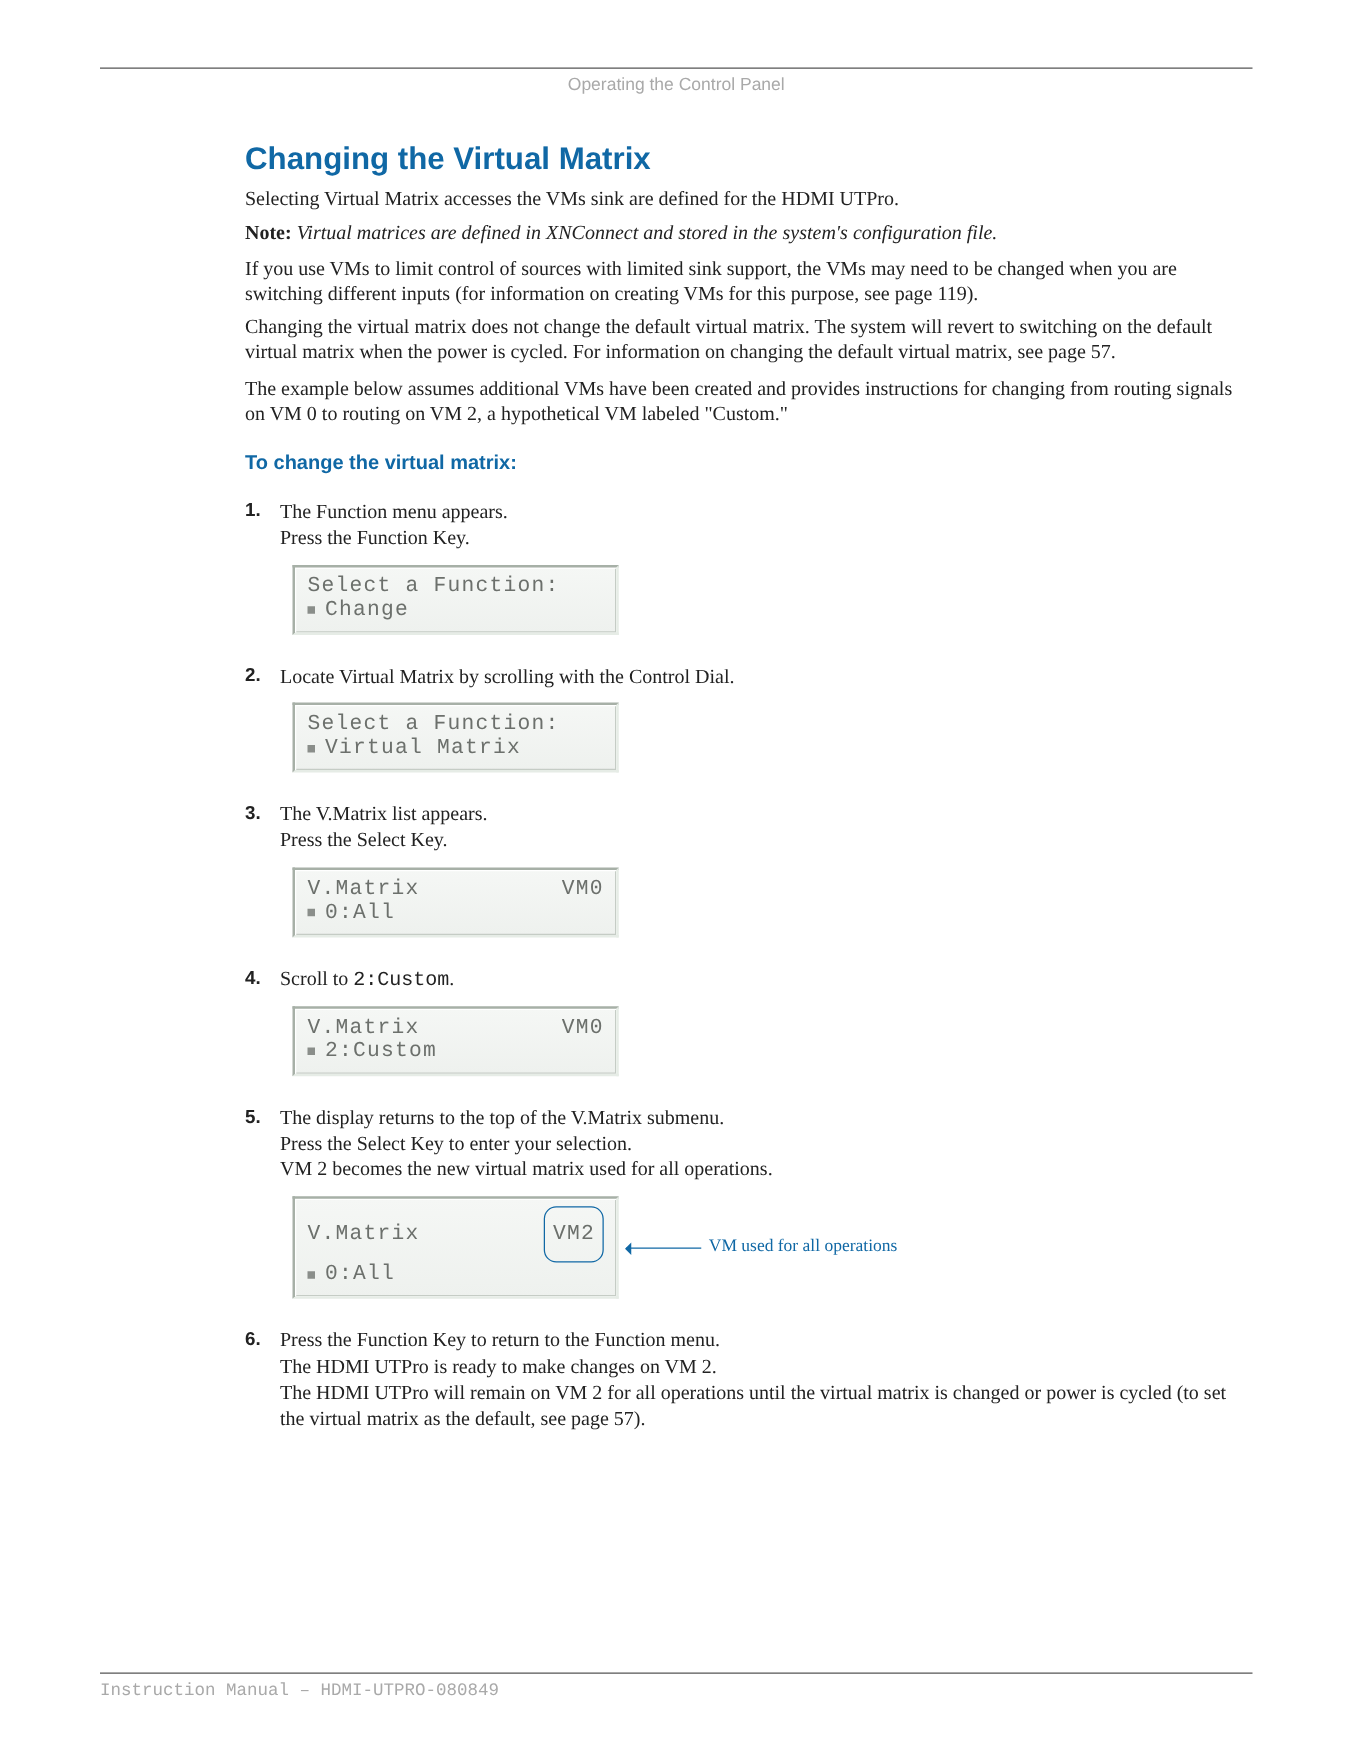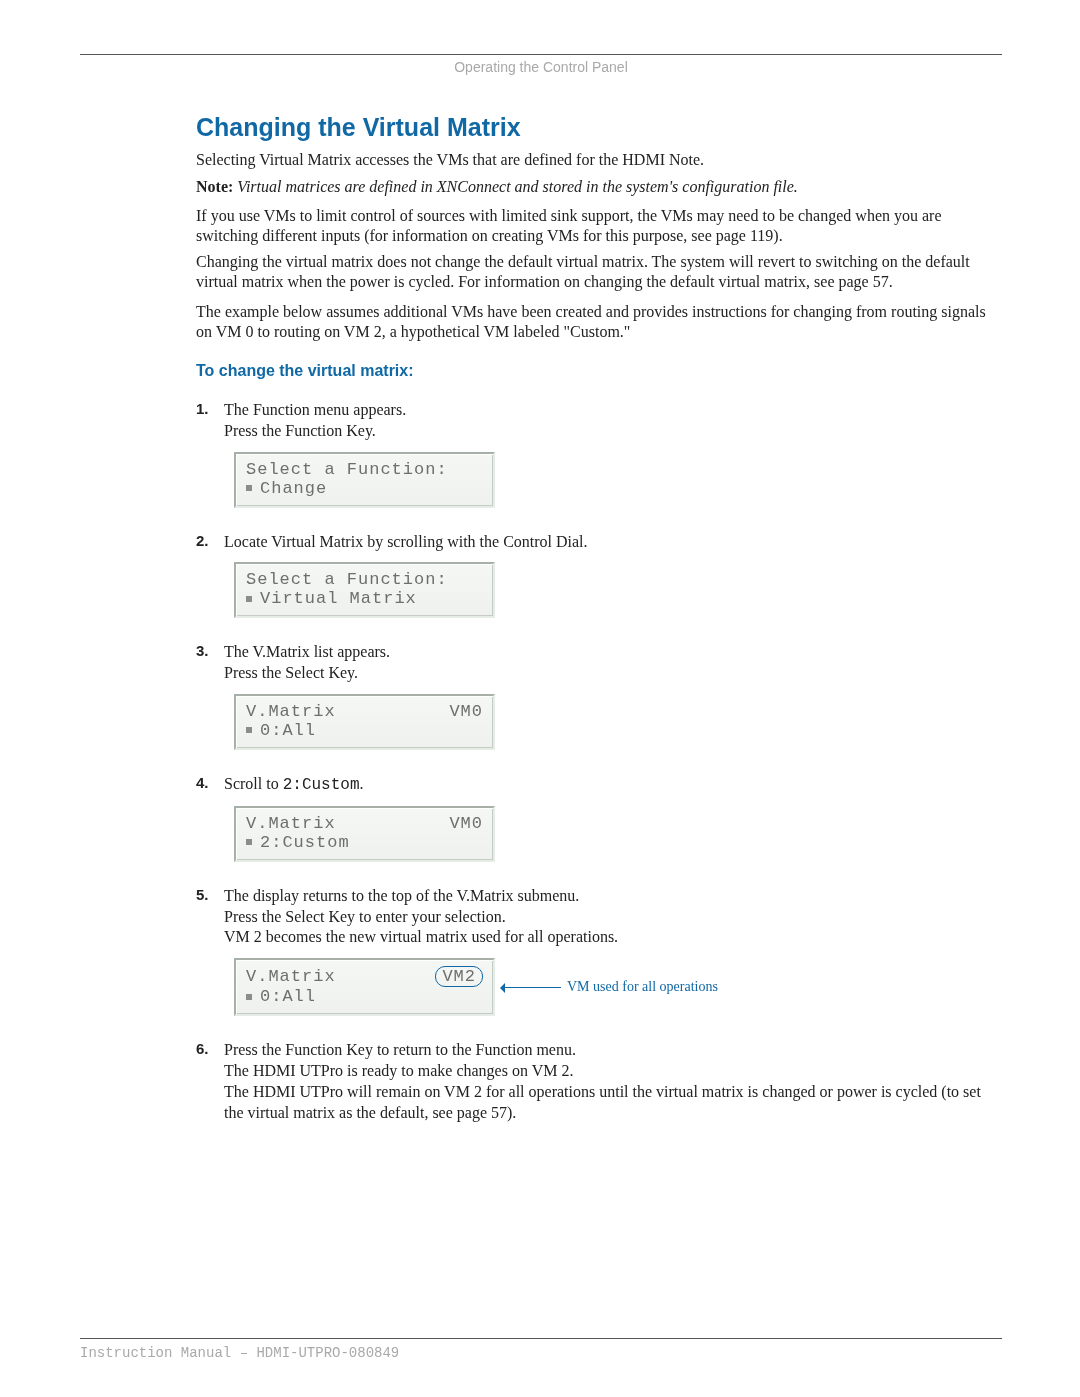--- a/index.html
+++ b/index.html
@@ -119,21 +119,21 @@
     content: "";
     display: inline-block;
     width: 6px; height: 6px;
     background: #8a8e8a;
     margin-right: 8px;
   }
   .lcd .line .pill {
     display: inline-block;
     border: 1.5px solid #1068a5;
     border-radius: 10px;
-    padding: 0 6px;
+    padding: 12px 6px;
     color: #6c706c;
     font-family: inherit;
     font-size: inherit;
     margin-left: auto;
   }
   .lcd .line .right {
     margin-left: auto;
   }
   .annot {
     display: flex;
@@ -181,21 +181,21 @@
 </style>
 </head>
 <body>
 
 <div class="page">
   <div class="top-rule"></div>
   <div class="header-right">Operating the Control Panel</div>
 
   <div class="content">
     <h1 class="section-title">Changing the Virtual Matrix</h1>
-    <p class="para">Selecting Virtual Matrix accesses the VMs that are defined for the HDMI Note.</p>
+    <p class="para">Selecting Virtual Matrix accesses the VMs sink are defined for the HDMI UTPro.</p>
     <p class="note-line">
       <span class="label">Note:</span>
       <span> </span>
       <span class="body">Virtual matrices are defined in XNConnect and stored in the system's configuration file.</span>
     </p>
     <p class="para">If you use VMs to limit control of sources with limited sink support, the VMs may need to be changed when you are switching different inputs (for information on creating VMs for this purpose, see page 119).</p>
     <p class="para">Changing the virtual matrix does not change the default virtual matrix. The system will revert to switching on the default virtual matrix when the power is cycled. For information on changing the default virtual matrix, see page 57.</p>
     <p class="para" style="margin-top:10px">The example below assumes additional VMs have been created and provides instructions for changing from routing signals on VM 0 to routing on VM 2, a hypothetical VM labeled "Custom."</p>
 
     <h2 class="subhead">To change the virtual matrix:</h2>

